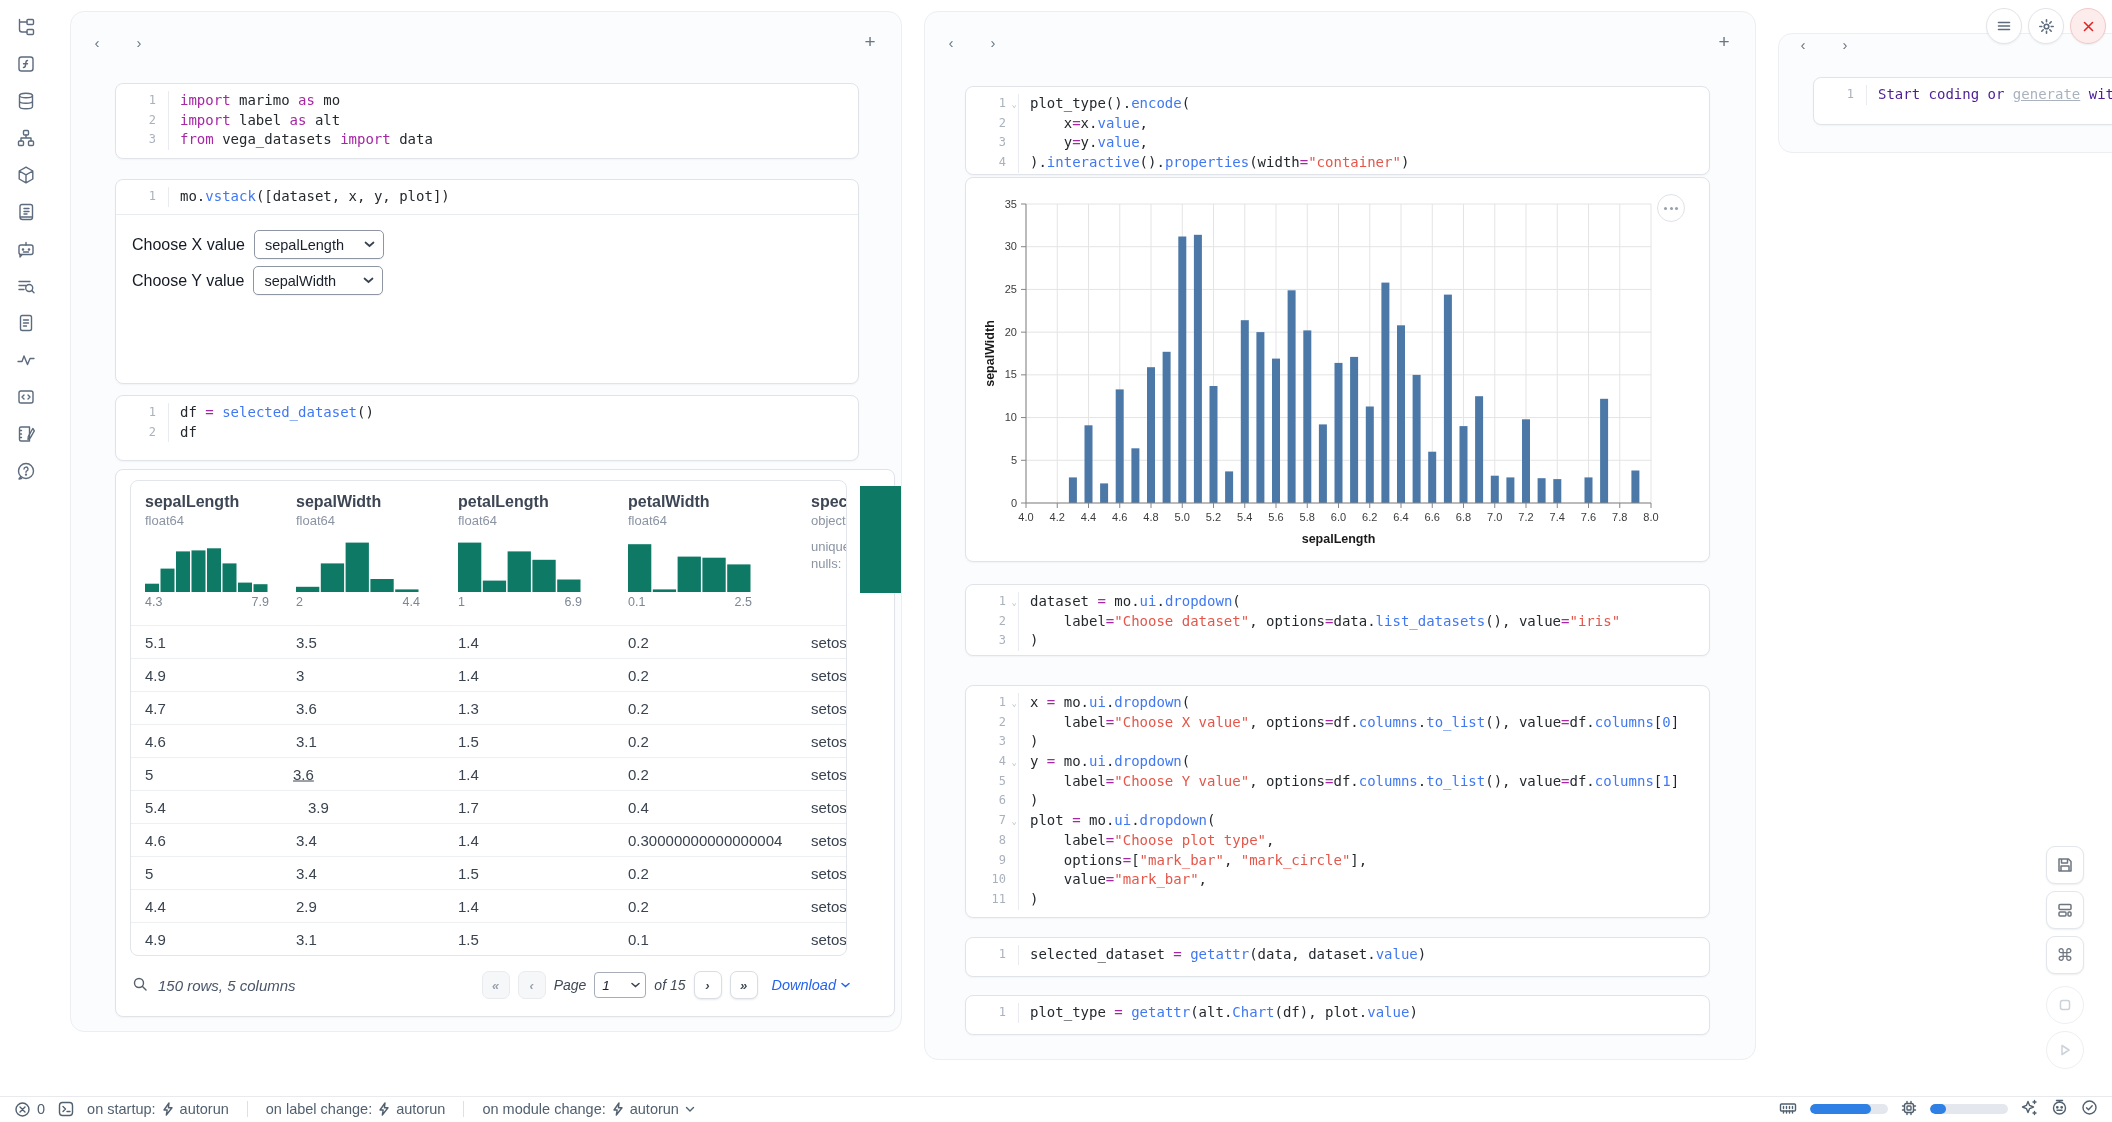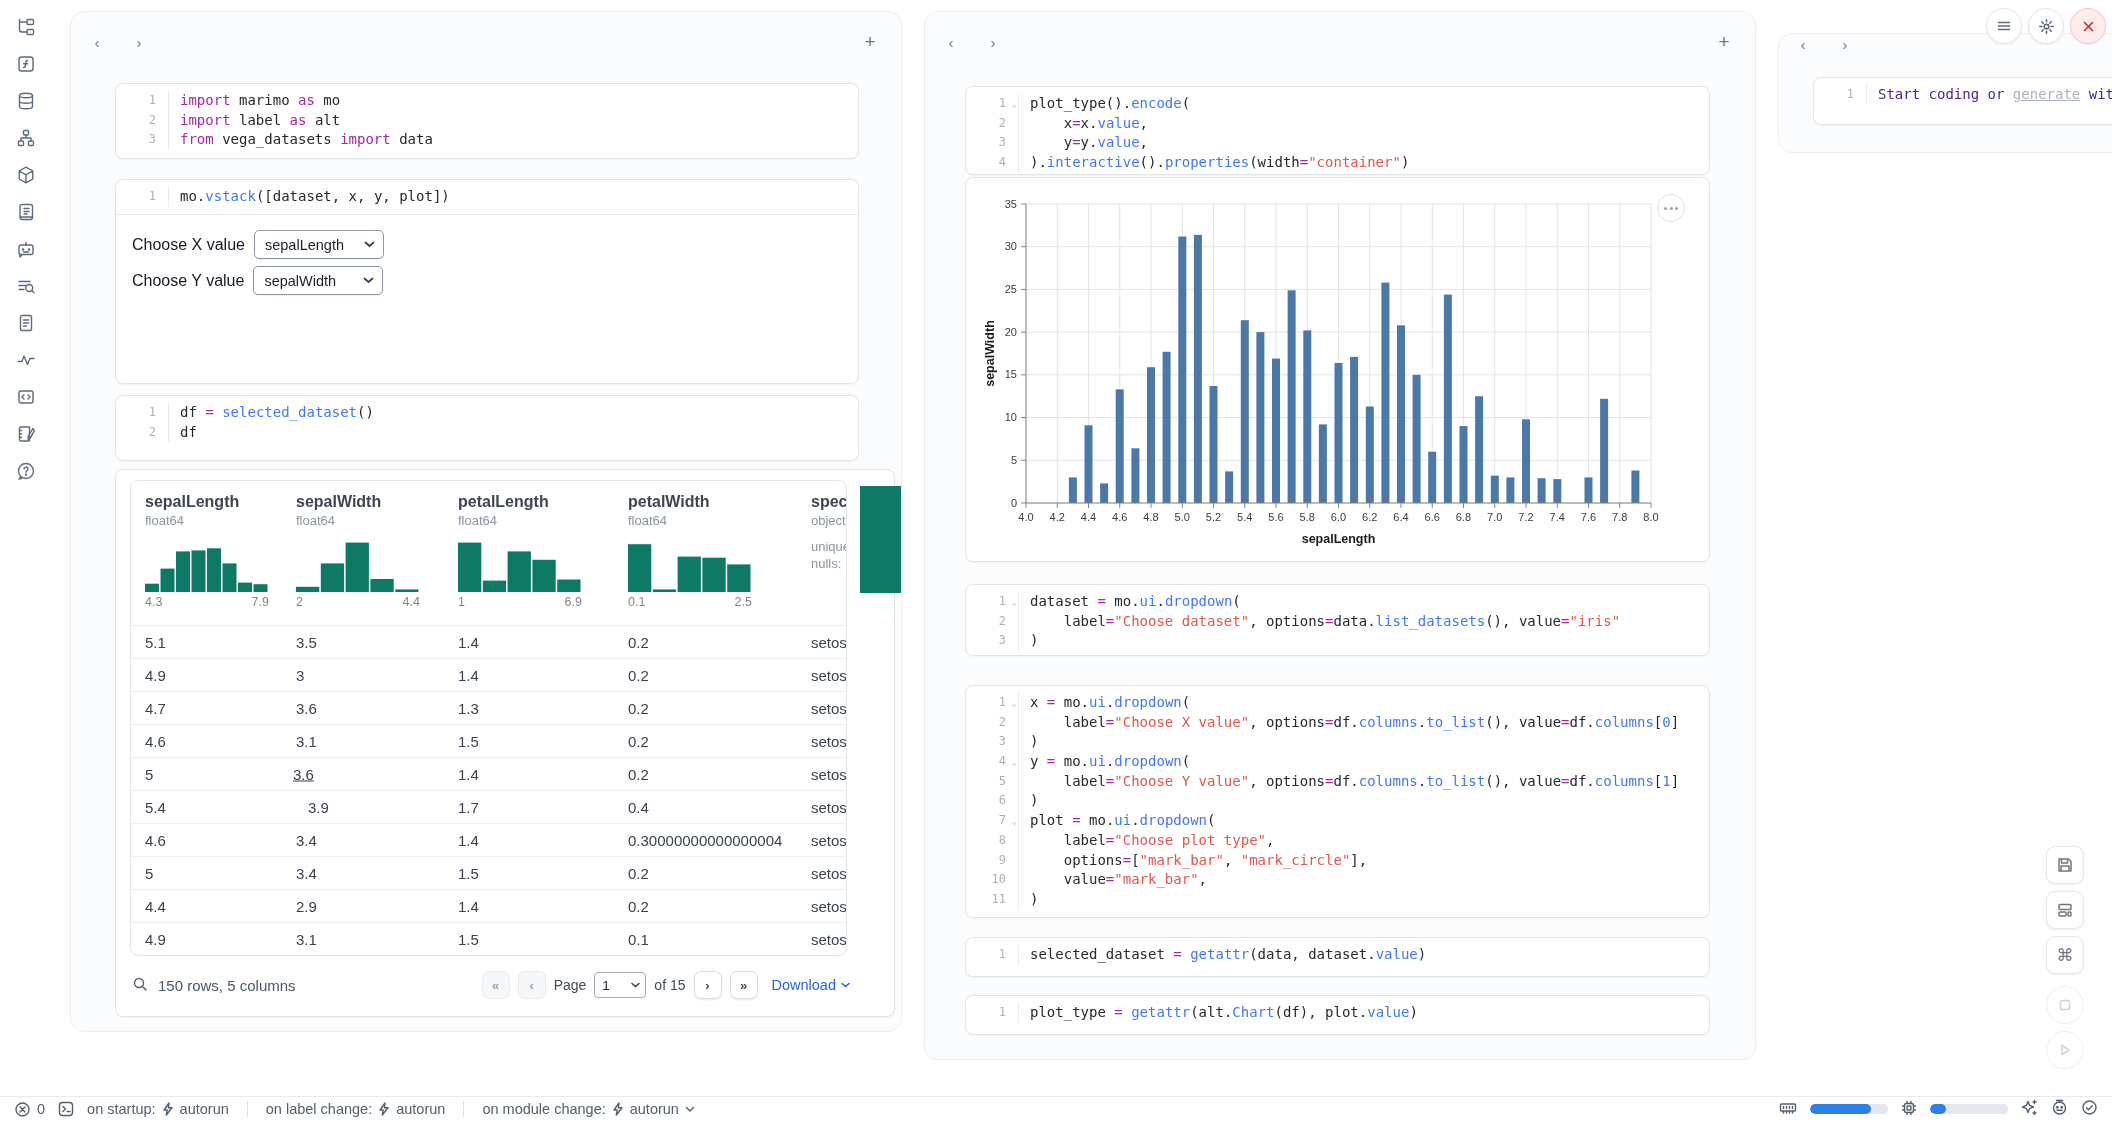--- a/index.html
+++ b/index.html
@@ -47,21 +47,21 @@
   .th{position:absolute;top:12px;}
   .th-name{font-size:16px;font-weight:bold;color:#3d4654;}
   .th-dtype{font-size:13px;color:#8a94a3;margin-top:2px;}
   .th-hist{margin-top:10px;display:block;}
   .th-range{width:124px;display:flex;justify-content:space-between;font-size:12.5px;color:#7c8694;margin-top:3px;}
   .th-stats{font-size:13px;color:#8a94a3;margin-top:10px;line-height:17px;white-space:nowrap;}
   .t-row{position:relative;height:32px;border-top:1px solid #edf0f3;}
   .td{position:absolute;top:50%;transform:translateY(-50%);font-size:15px;color:#3a4350;white-space:nowrap;}
   .species-bar{position:absolute;left:744px;top:16px;width:48px;height:107px;background:#0e7a66;}
   
-  .table-footer{height:58px;display:flex;justify-content:space-between;padding:0 44px 0 16px;}
+  .table-footer{height:58px;display:flex;justify-content:space-between;padding:0 44px 0 16px;font-style:italic;}
   .tf-left{display:flex;align-items:center;gap:10px;font-size:15px;color:#4a5568;}
   .tf-right{display:flex;align-items:center;gap:8px;}
   .pg-btn{width:26px;height:26px;border-radius:7px;display:flex;align-items:center;justify-content:center;font-size:13px;font-weight:bold;cursor:pointer;}
   .pg-btn.dis{background:#f6f7f9;border:1px solid #e9ecef;color:#98a1ac;}
   .pg-btn.en{background:#fff;border:1px solid #d9dee4;box-shadow:0 1px 2px rgba(0,0,0,.09);color:#3f4a56;}
   .pg-text{font-size:14px;color:#3f4a56;}
   .pg-select{width:38px;height:24px;border:1px solid #a6adb8;border-radius:4px;background:#fff;display:flex;align-items:center;justify-content:space-between;padding:0 5px 0 7px;font-size:13.5px;color:#1a202c;cursor:pointer;}
   .download{display:flex;align-items:center;gap:5px;color:#2563eb;font-size:14.5px;margin-left:6px;cursor:pointer;}
   
   #cell-plot{left:40px;top:74px;width:743px;height:87px;}

